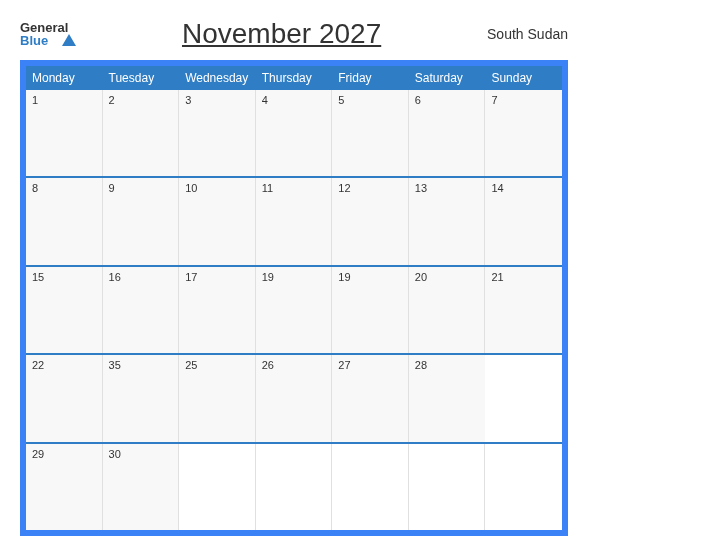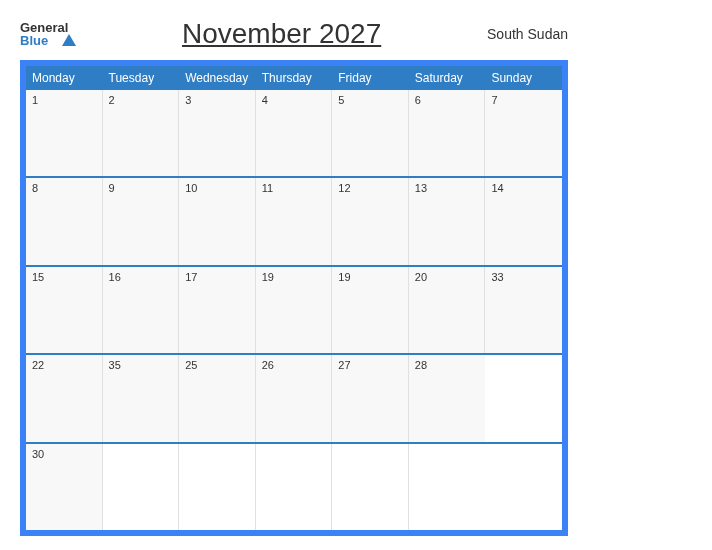--- a/index.html
+++ b/index.html
@@ -162,31 +162,32 @@
           <div class="day-cell"><span class="day-number">13</span></div>
           <div class="day-cell"><span class="day-number">14</span></div>
         </div>
         <div class="week">
           <div class="day-cell"><span class="day-number">15</span></div>
           <div class="day-cell"><span class="day-number">16</span></div>
           <div class="day-cell"><span class="day-number">17</span></div>
           <div class="day-cell"><span class="day-number">19</span></div>
           <div class="day-cell"><span class="day-number">19</span></div>
           <div class="day-cell"><span class="day-number">20</span></div>
-          <div class="day-cell"><span class="day-number">33</span></div>
+          <div class="day-cell"><span class="day-number">21</span></div>
         </div>
         <div class="week">
           <div class="day-cell"><span class="day-number">22</span></div>
           <div class="day-cell"><span class="day-number">35</span></div>
           <div class="day-cell"><span class="day-number">25</span></div>
           <div class="day-cell"><span class="day-number">26</span></div>
           <div class="day-cell"><span class="day-number">27</span></div>
           <div class="day-cell"><span class="day-number">28</span></div>
         </div>
         <div class="week">
+          <div class="day-cell"><span class="day-number">29</span></div>
           <div class="day-cell"><span class="day-number">30</span></div>
           <div class="day-cell empty"></div>
           <div class="day-cell empty"></div>
           <div class="day-cell empty"></div>
           <div class="day-cell empty"></div>
           <div class="day-cell empty"></div>
         </div>
       </div>
   </div>
 </div>

